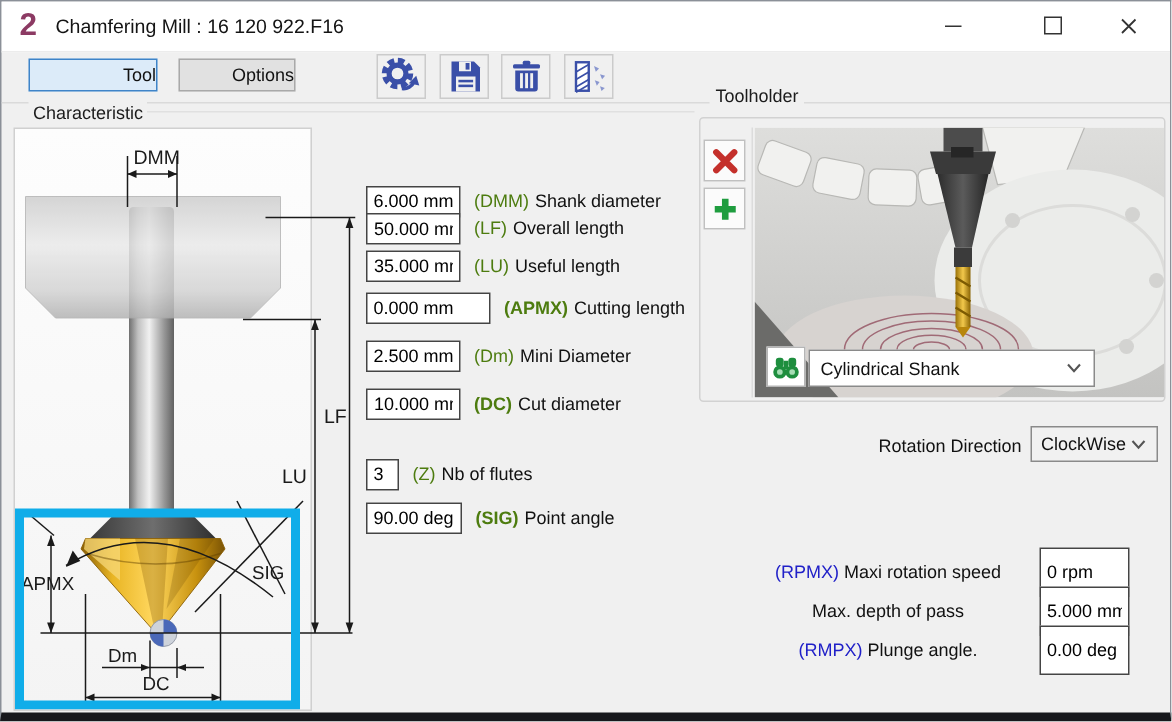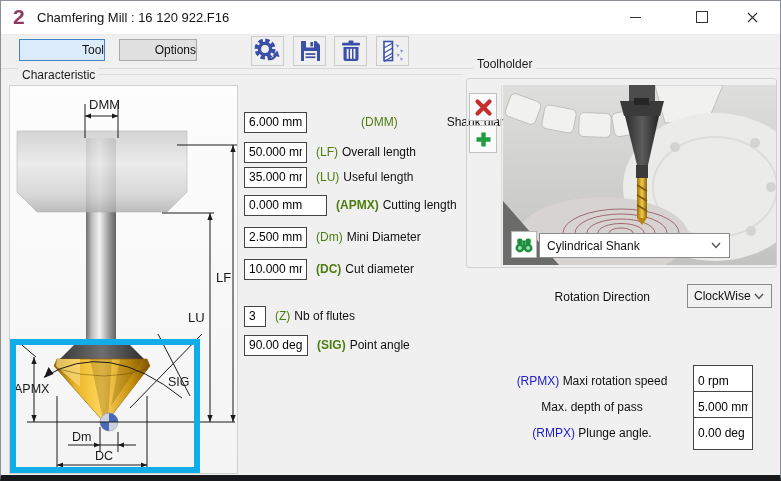--- a/index.html
+++ b/index.html
@@ -17,21 +17,21 @@
   
   .tab{position:absolute;top:38px;height:22px;box-sizing:border-box;font-size:12px;text-align:right;line-height:20px;color:#111;}
   .tab-active{left:18px;width:86px;background:#dcebf9;border:1px solid #3f84c8;}
   .tab-plain{left:118px;width:78px;background:#e1e1e1;border:1px solid #a9a9a9;}
   .iconbtn{position:absolute;top:35px;width:33px;height:30px;box-sizing:border-box;border:1px solid #cbcbcb;
     display:flex;align-items:center;justify-content:center;background:#f0f0f0;}
   .sep{position:absolute;left:0;right:0;top:67px;height:1px;background:#dadada;}
   .sectlabel{position:absolute;left:18px;top:67px;font-size:12px;color:#1c1c1c;background:#f0f0f0;padding:0 3px;z-index:2;}
   .groupline{position:absolute;left:92px;top:73px;width:370px;height:1px;background:#e0e0e0;}
   
-  .diagram{position:absolute;left:8px;top:84px;width:229px;height:389px;box-sizing:border-box;
+  .diagram{position:absolute;left:8px;top:84px;width:199px;height:389px;box-sizing:border-box;
     background:linear-gradient(#fdfdfd,#f4f4f4);border:1px solid #d0d0d0;}
   .diagram svg text{font-family:"Liberation Sans",sans-serif;fill:#1a1a1a;}
   
   .crow{position:absolute;left:243px;height:22px;display:flex;align-items:center;font-size:12px;}
   .cfield{height:21px;box-sizing:border-box;border:1px solid #444;background:#fff;font-size:12px;
     padding:0 4px;font-family:"Liberation Sans",sans-serif;color:#000;}
   .ccode{color:#4d7c0f;margin-left:9px;white-space:pre;}
   .ccode.b{font-weight:700;}
   .clabel{color:#111;margin-left:4px;white-space:pre;}
   
@@ -41,21 +41,21 @@
   .tbtn{position:absolute;left:468px;width:28px;height:28px;box-sizing:border-box;border:1px solid #c0c0c0;
     background:#fbfbfb;display:flex;align-items:center;justify-content:center;z-index:3;}
   .vdiv{position:absolute;left:500px;top:84px;width:1px;height:180px;background:#dcdcdc;}
   .photo{position:absolute;left:502px;top:84px;width:273px;height:180px;overflow:hidden;}
   .binoc{position:absolute;left:510px;top:230px;width:26px;height:27px;box-sizing:border-box;background:#fff;
     border:1px solid #b5b5b5;display:flex;align-items:center;justify-content:center;z-index:4;}
   .shankdd{position:absolute;left:538px;top:232px;width:191px;height:25px;box-sizing:border-box;background:#fff;
     border:1px solid #8a8a8a;font-size:12px;color:#111;display:flex;align-items:center;
     justify-content:space-between;padding:0 8px 0 7px;z-index:4;}
   
-  .rotlabel{position:absolute;left:489px;top:289px;width:160px;text-align:right;font-size:12px;color:#111;}
+  .rotlabel{position:absolute;left:520px;top:289px;width:160px;text-align:right;font-size:12px;color:#111;}
   .rotdd{position:absolute;left:686px;top:283px;width:85px;height:24px;box-sizing:border-box;background:#f1f1f1;
     border:1px solid #8a8a8a;font-size:12px;color:#111;display:flex;align-items:center;
     justify-content:space-between;padding:0 7px 0 6px;}
   
   .pilotbox{position:absolute;left:558px;top:324px;width:215px;height:39px;box-sizing:border-box;
     border:5px solid #10ADE9;background:#f0f0f0;display:flex;align-items:center;padding-left:7px;font-size:12px;color:#111;}
   .radio{width:13px;height:13px;box-sizing:border-box;border:1px solid #4a4a4a;border-radius:50%;
     background:#fff;position:relative;margin:0 3px 0 7px;flex:0 0 auto;}
   .radio.sel::after{content:"";position:absolute;left:2px;top:2px;width:7px;height:7px;background:#161616;border-radius:50%;}
   
@@ -234,21 +234,21 @@
       <text x="4" y="307" font-size="12.5">APMX</text>
       <text x="158" y="300" font-size="12.5">SIG</text>
       <text x="62" y="355" font-size="12.5">Dm</text>
       <text x="85" y="374" font-size="12.5">DC</text>
 
       <rect x="3" y="256" width="184" height="128" fill="none" stroke="#10ADE9" stroke-width="6"></rect>
     </svg>
   </div>
 
   <div id="cfields">
-      <div class="crow" style="top: 110px; gap: 45px;">
+      <div class="crow" style="top: 122px;">
         <input class="cfield" readonly="" value="6.000 mm" style="width: 63px;">
         <span class="ccode">(DMM)</span>
         <span class="clabel">Shank diameter</span>
       </div>
       <div class="crow" style="top: 140px;">
         <input class="cfield" readonly="" value="50.000 mm" style="width: 63px;">
         <span class="ccode">(LF)</span>
         <span class="clabel">Overall length</span>
       </div>
       <div class="crow" style="top: 165px;">

